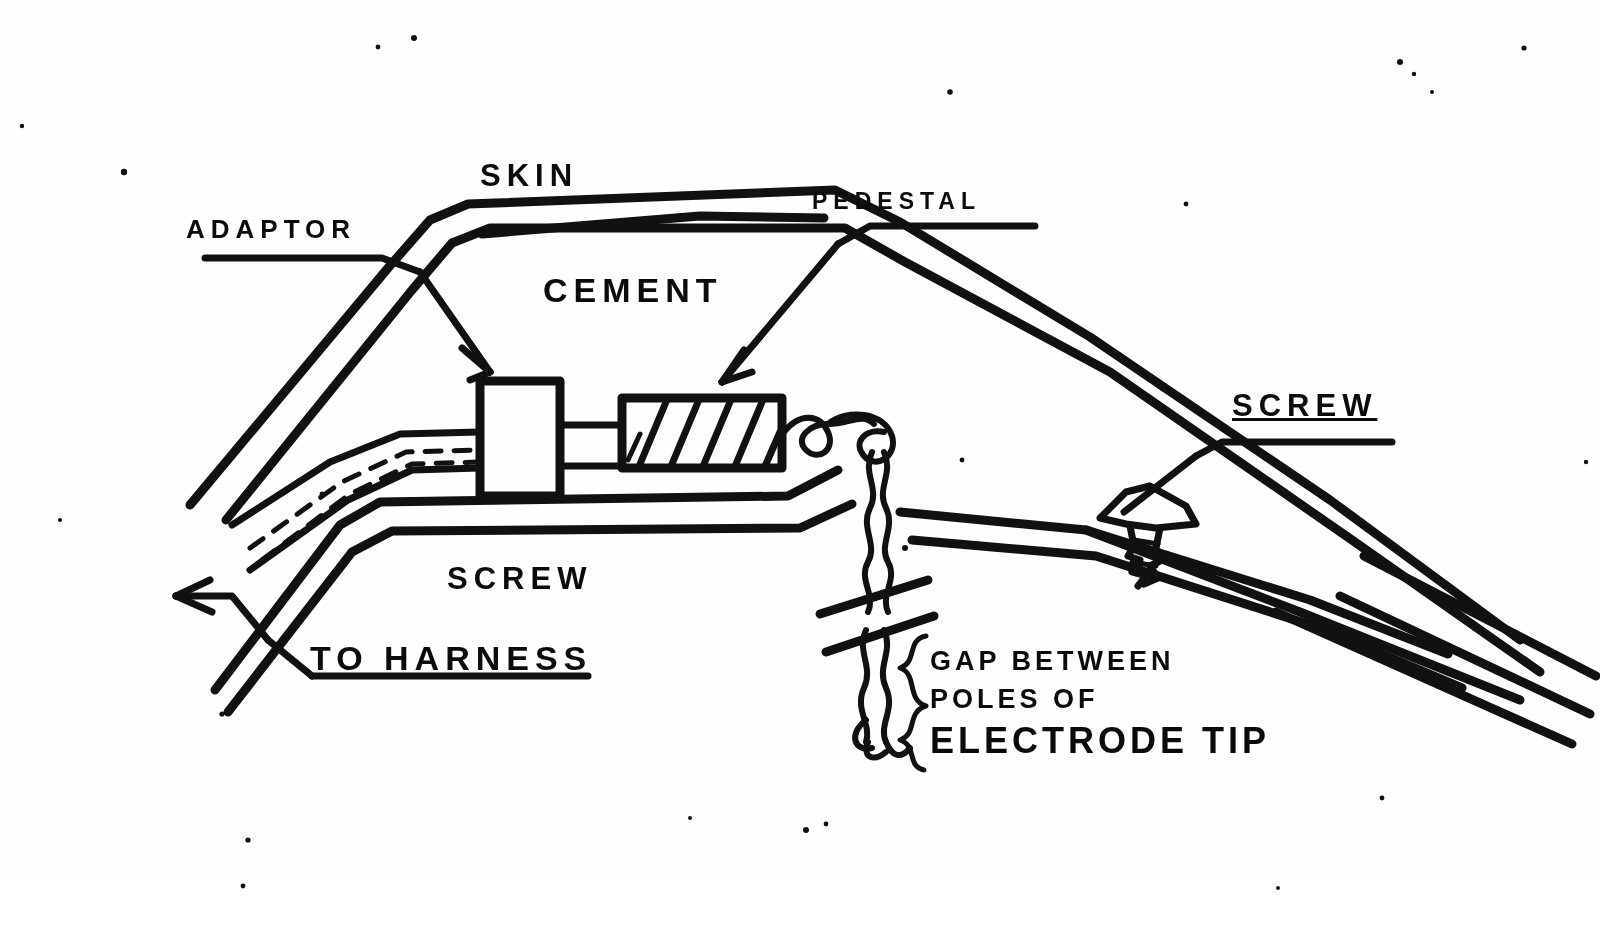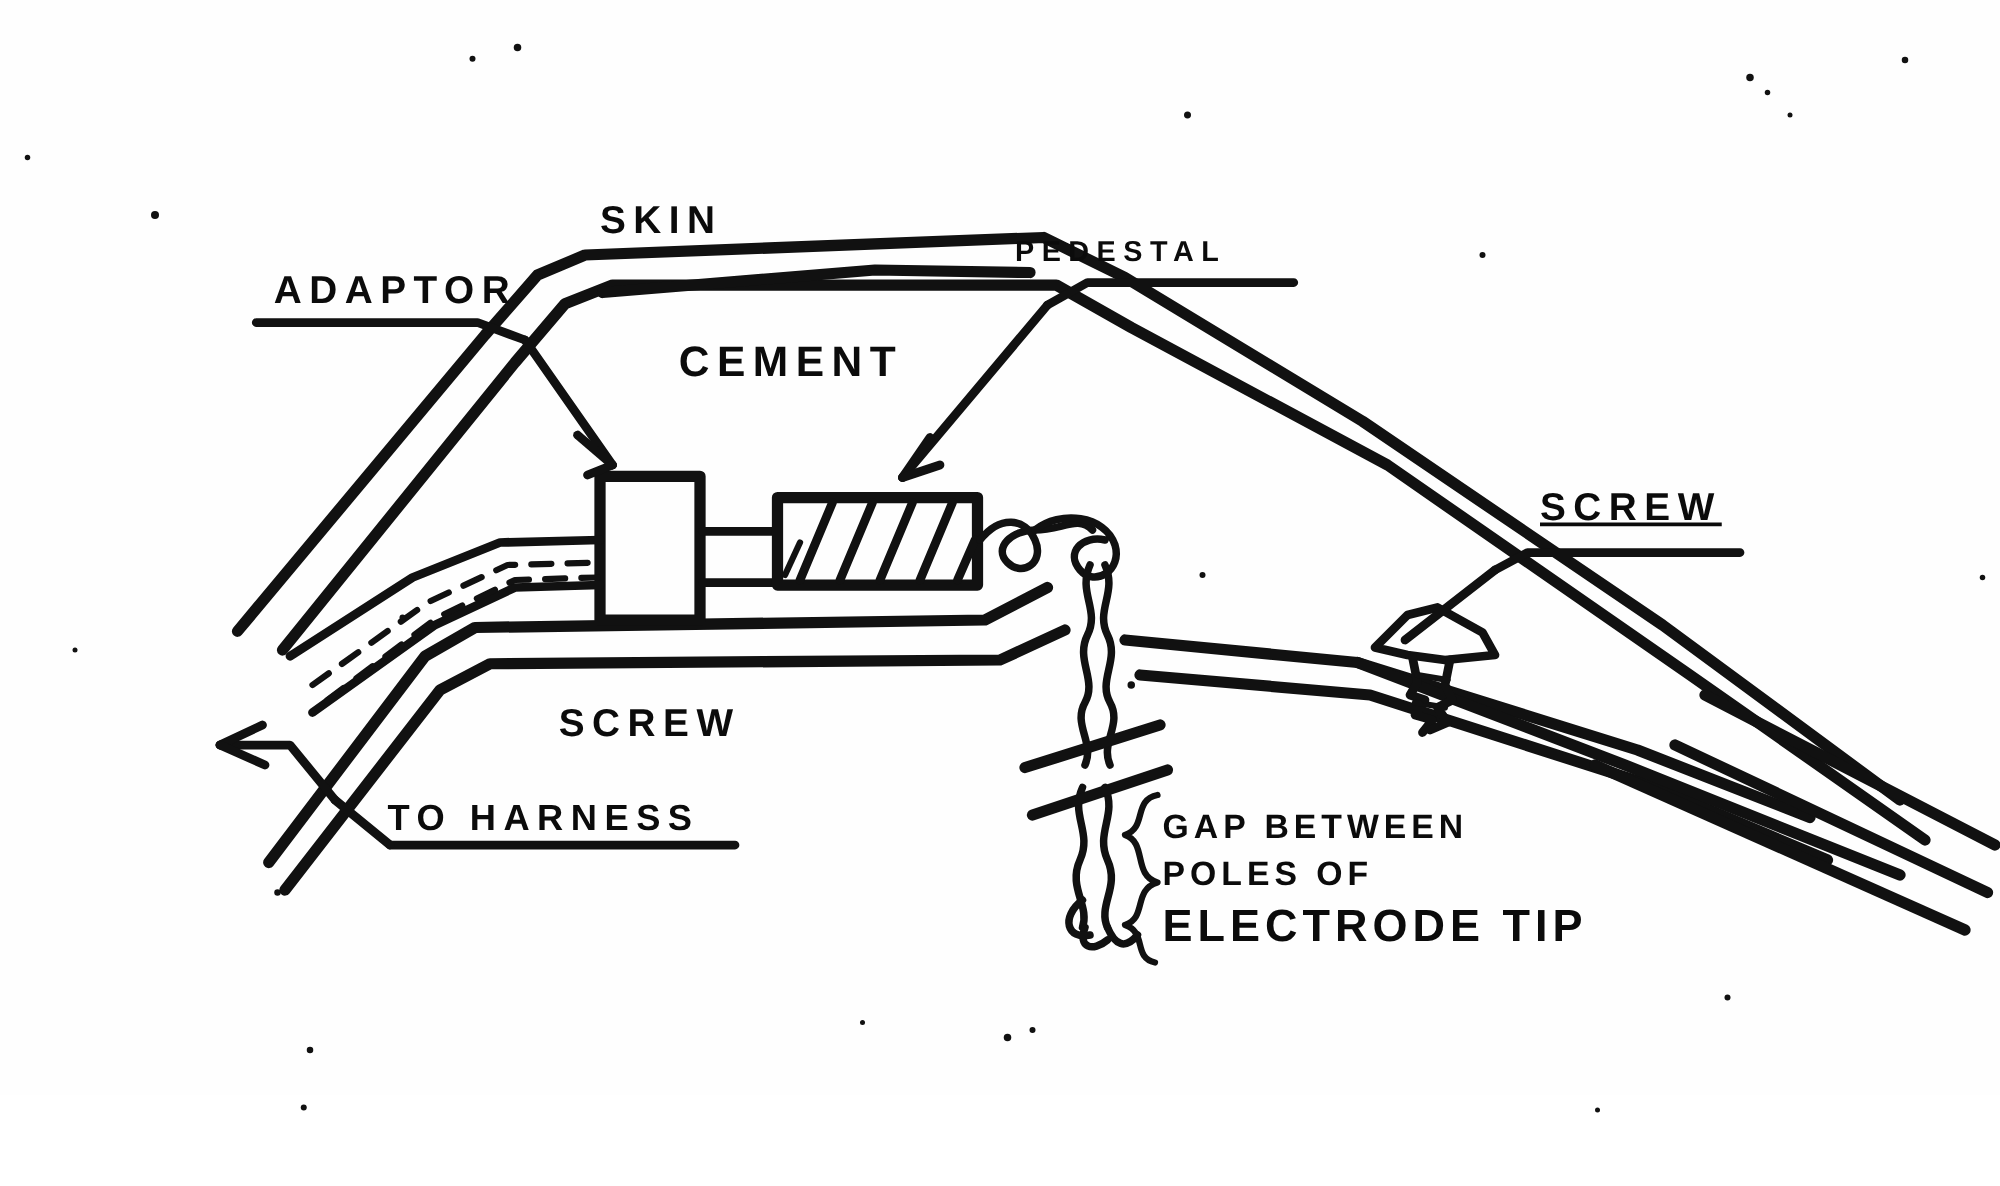--- a/index.html
+++ b/index.html
@@ -164,26 +164,26 @@
         <circle cx="1382" cy="798" r="2.4" fill="#111111"></circle>
         <circle cx="1586" cy="462" r="2.2" fill="#111111"></circle>
         <circle cx="690" cy="818" r="2" fill="#111111"></circle>
         <circle cx="1278" cy="888" r="2" fill="#111111"></circle>
         <circle cx="60" cy="520" r="2" fill="#111111"></circle>
       </g>
   </svg>
 
   <div id="label-layer">
       <div class="lbl" style="left: 480px; top: 160px; font-size: 31px;">SKIN</div>
-      <div class="lbl" style="left: 219px; top: 216px; font-size: 31px;">ADAPTOR</div>
+      <div class="lbl" style="left: 186px; top: 216px; font-size: 26px;">ADAPTOR</div>
       <div class="lbl" style="left: 812px; top: 190px; font-size: 23px;">PEDESTAL</div>
       <div class="lbl" style="left: 543px; top: 273px; font-size: 34px;">CEMENT</div>
       <div class="lbl" style="left: 1232px; top: 390px; font-size: 31px; text-decoration: underline;">SCREW</div>
       <div class="lbl" style="left: 447px; top: 563px; font-size: 31px;">SCREW</div>
-      <div class="lbl" style="left: 310px; top: 641px; font-size: 29px;">TO HARNESS</div>
+      <div class="lbl" style="left: 310px; top: 641px; font-size: 34px;">TO HARNESS</div>
     </div>
   <div id="bracket-label-layer">
       <div class="lbl" style="left: 930px; top: 648px; font-size: 27px; letter-spacing: 4px;">GAP  BETWEEN</div>
       <div class="lbl" style="left: 930px; top: 686px; font-size: 27px; letter-spacing: 4px;">POLES OF</div>
       <div class="lbl" style="left: 930px; top: 723px; font-size: 36px; letter-spacing: 4px;">ELECTRODE TIP</div>
     </div>
 
 </div>
 
 </body></html>

